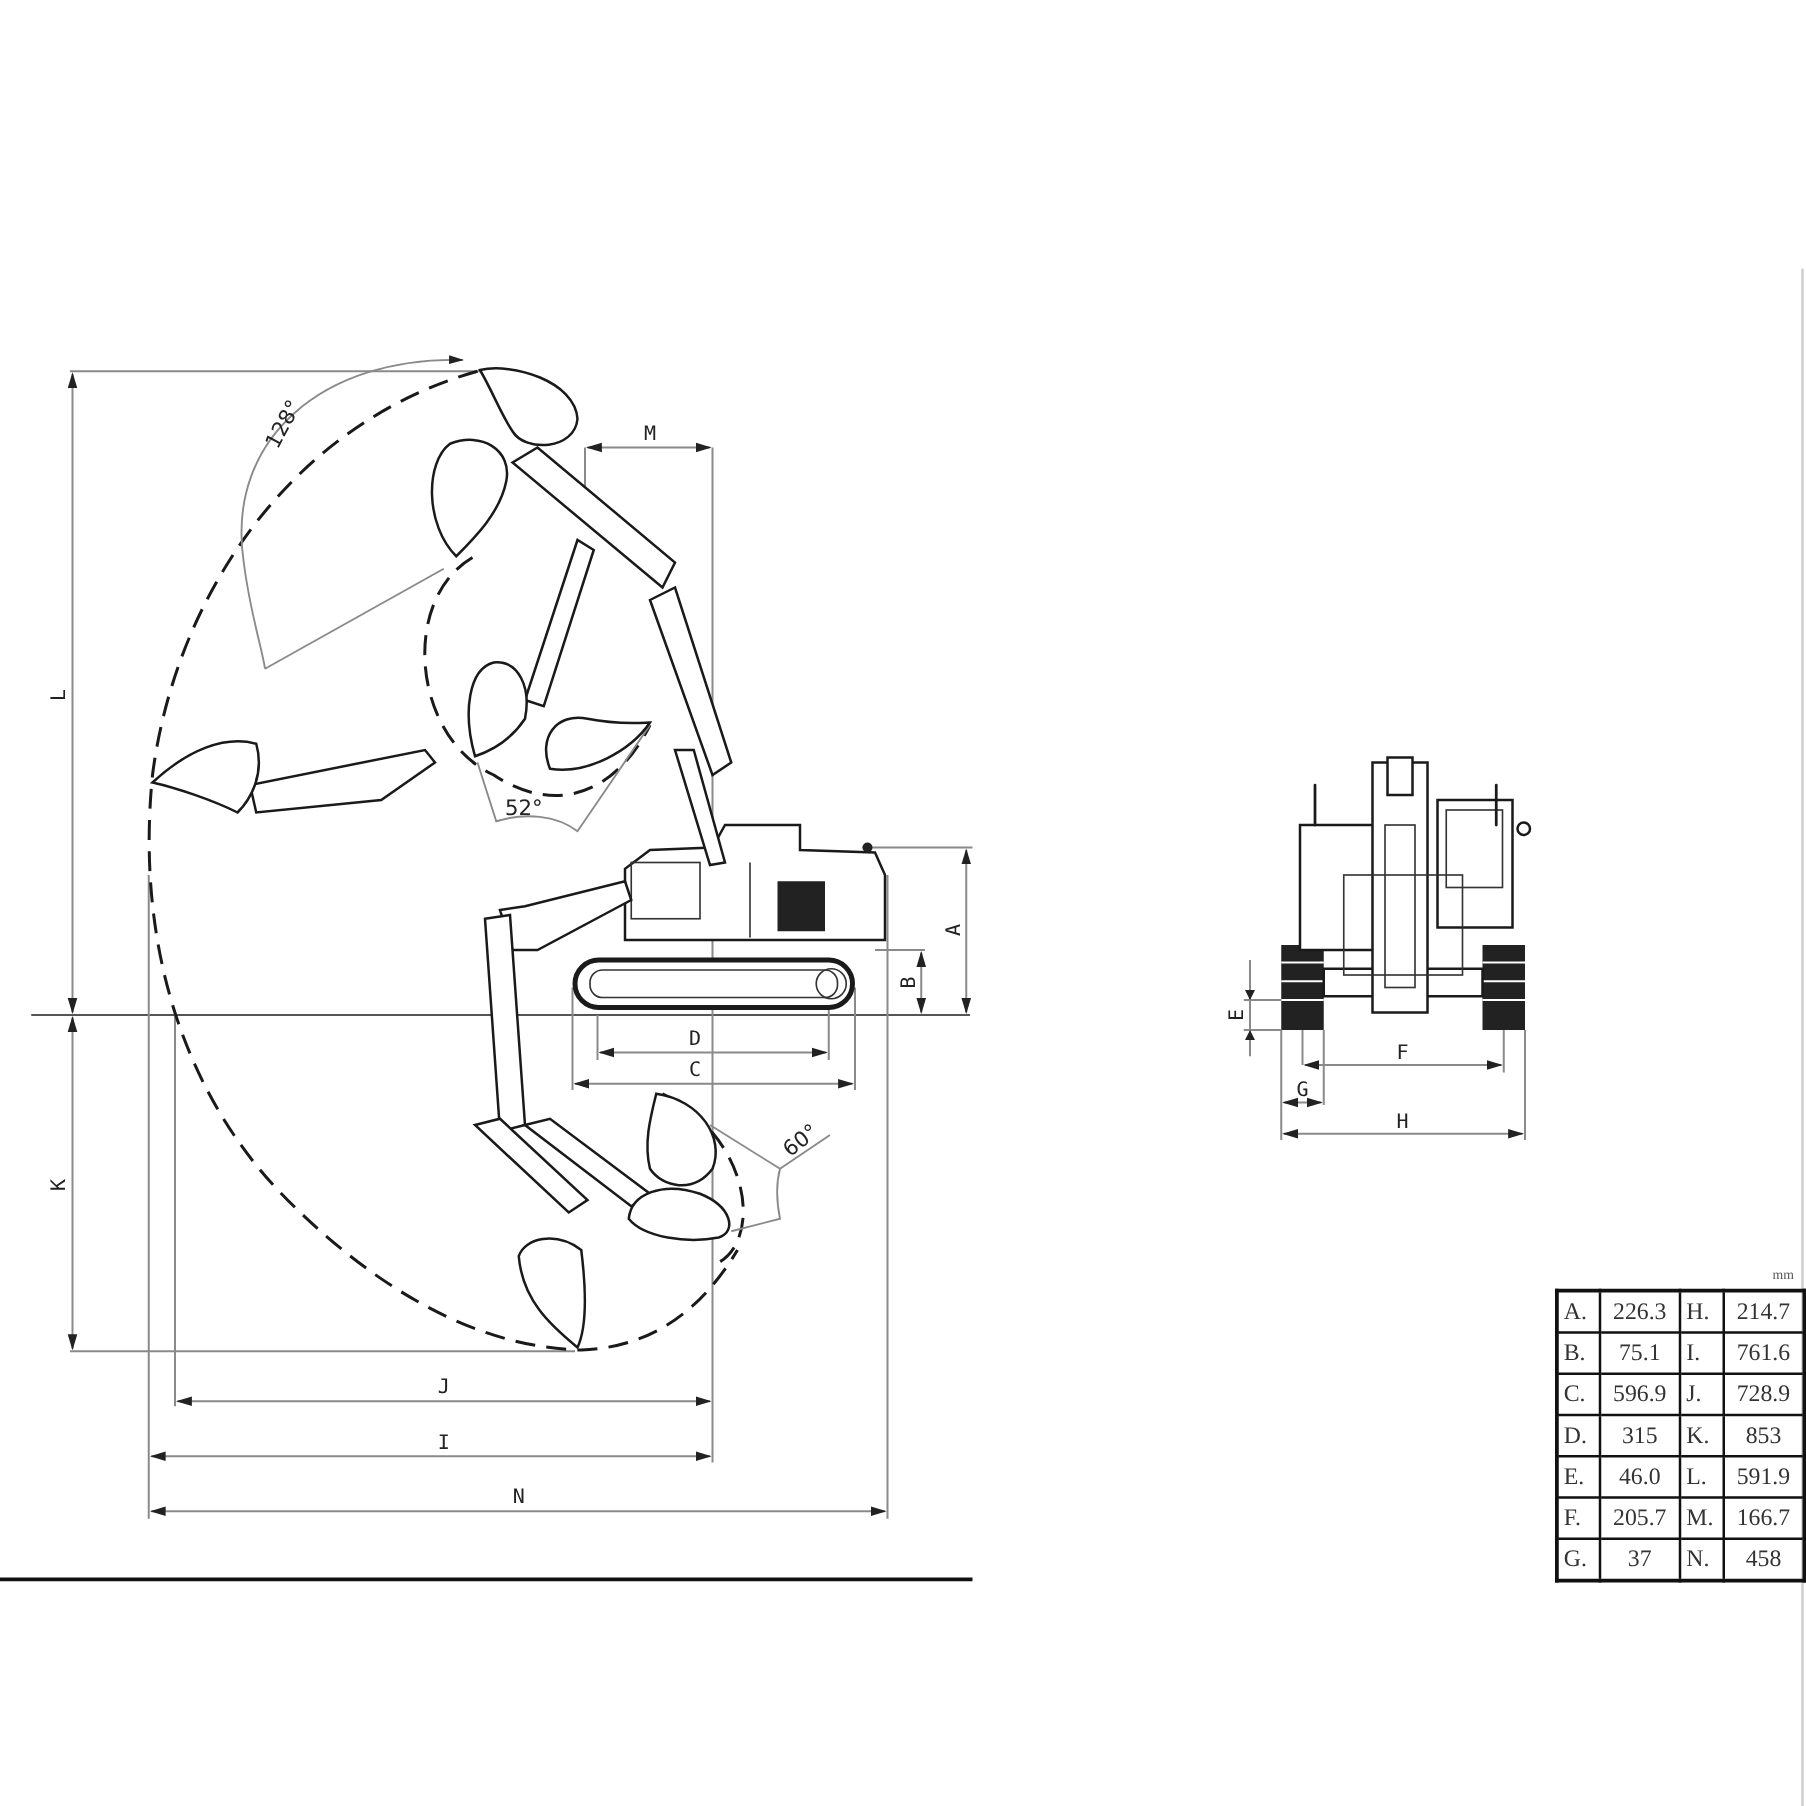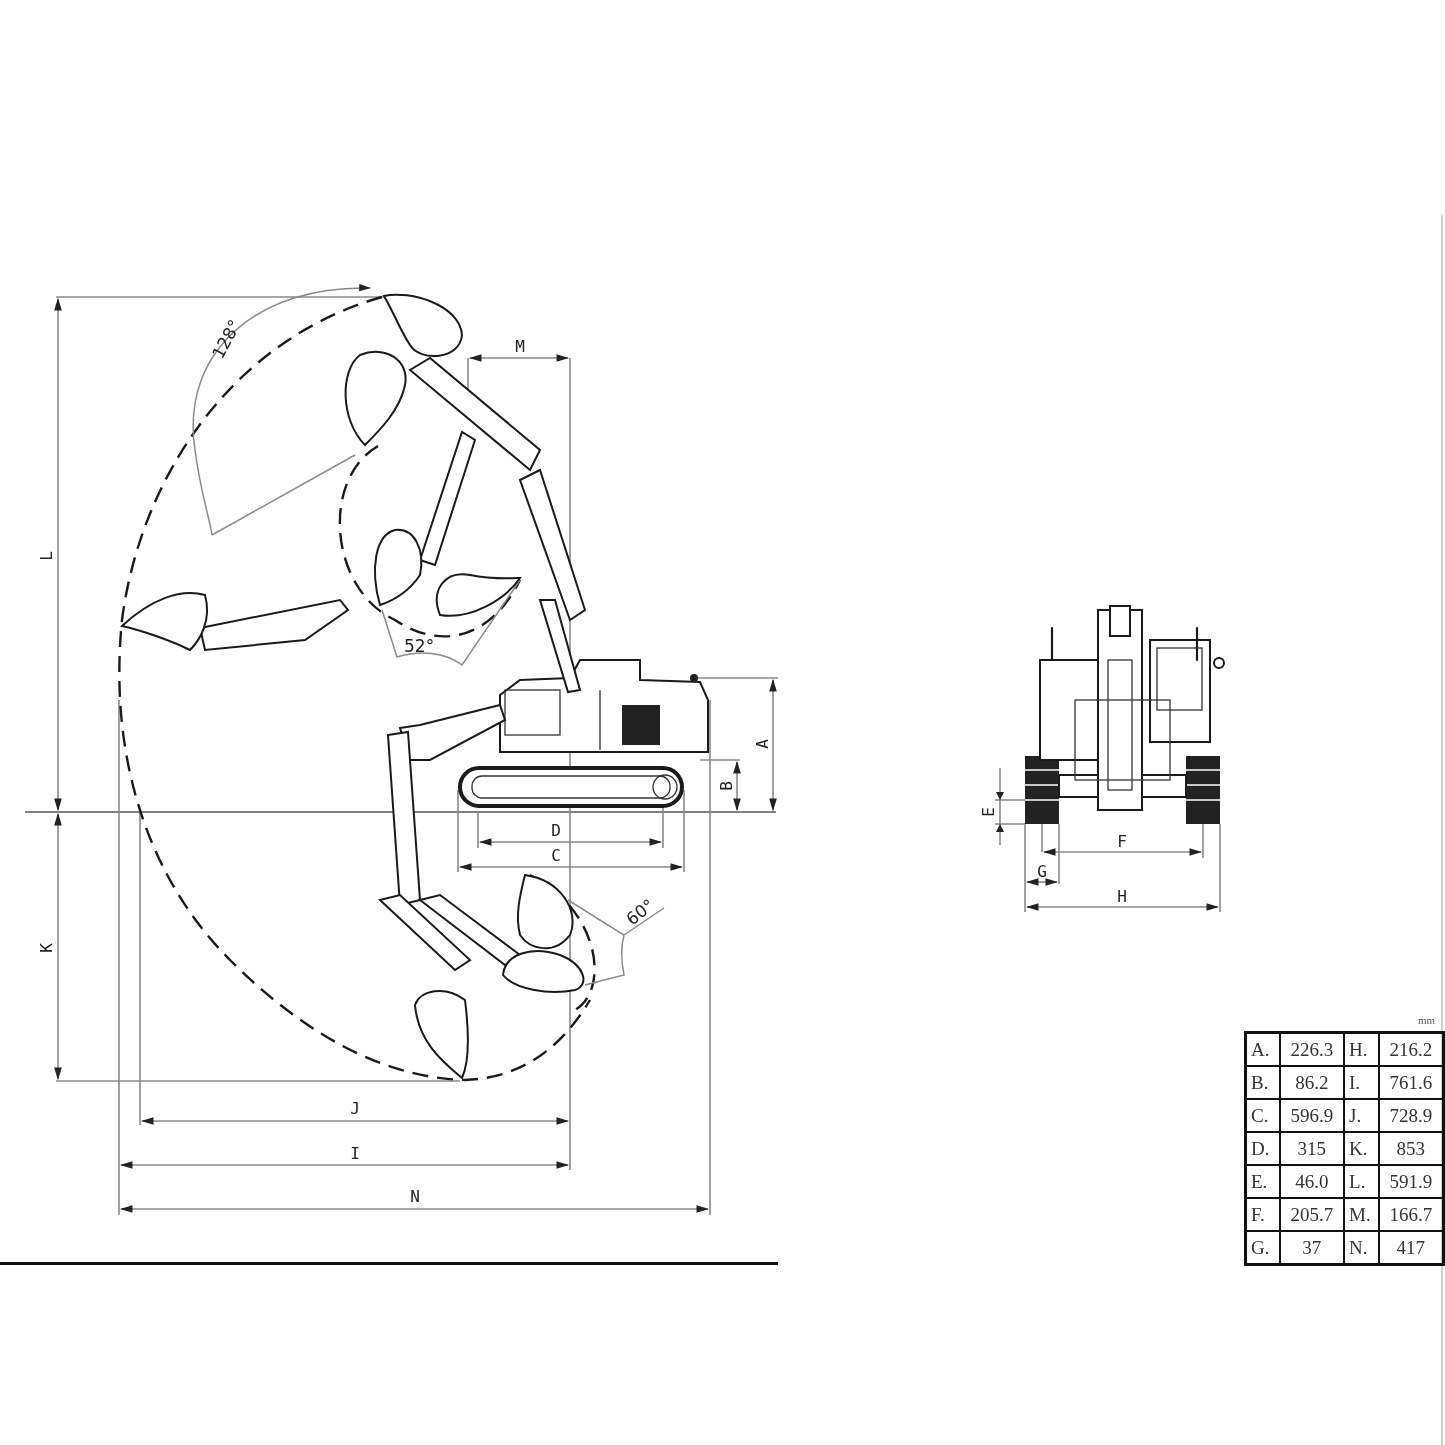--- a/index.html
+++ b/index.html
@@ -182,25 +182,25 @@
 <div id="right-edge"></div>
 <div id="bottom-rule"></div>
 
 <div id="unit-label">mm</div>
 <table id="spec-table">
   <tbody>
     <tr>
       <td class="key">A.</td>
       <td class="val">226.3</td>
       <td class="key">H.</td>
-      <td class="val">216.2</td>
+      <td class="val">214.7</td>
     </tr>
     <tr>
       <td class="key">B.</td>
-      <td class="val">86.2</td>
+      <td class="val">75.1</td>
       <td class="key">I.</td>
       <td class="val">761.6</td>
     </tr>
     <tr>
       <td class="key">C.</td>
       <td class="val">596.9</td>
       <td class="key">J.</td>
       <td class="val">728.9</td>
     </tr>
     <tr>
@@ -218,16 +218,16 @@
     <tr>
       <td class="key">F.</td>
       <td class="val">205.7</td>
       <td class="key">M.</td>
       <td class="val">166.7</td>
     </tr>
     <tr>
       <td class="key">G.</td>
       <td class="val">37</td>
       <td class="key">N.</td>
-      <td class="val">417</td>
+      <td class="val">458</td>
     </tr>
   </tbody>
 </table>
 
 </body></html>

